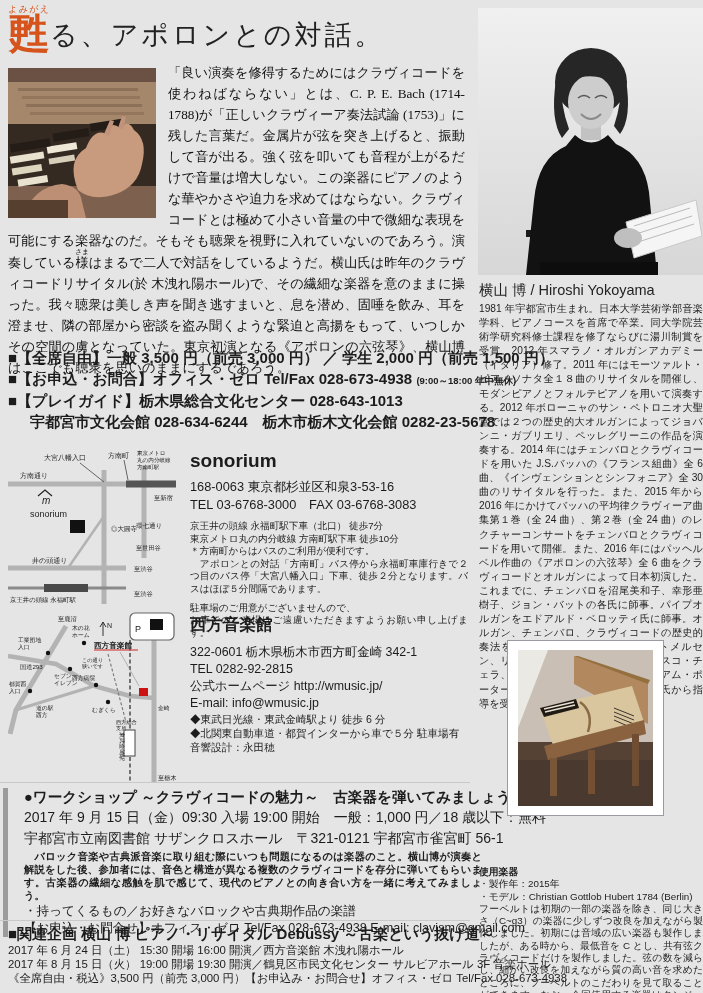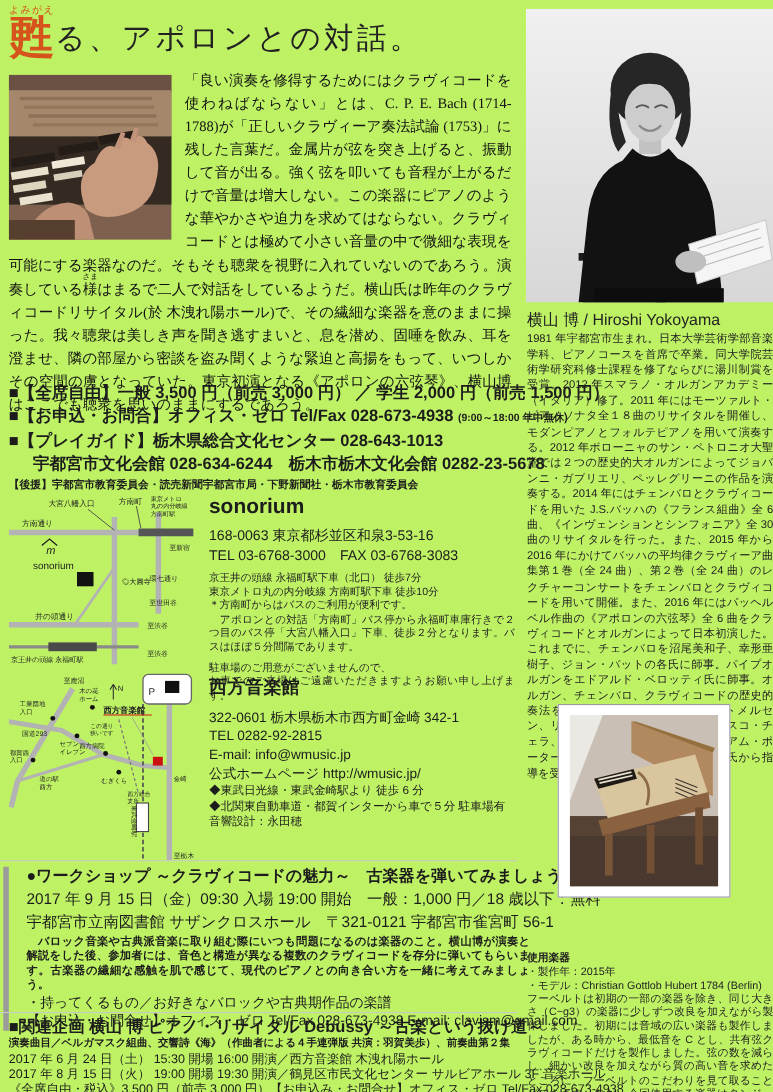--- a/index.html
+++ b/index.html
@@ -1,17 +1,17 @@
 <!DOCTYPE html>
 <html><head>
 <meta charset="utf-8">
 <style>
   html,body{margin:0;padding:0;}
   body{width:703px;height:993px;background:#fff;font-family:"Liberation Sans",sans-serif;color:#1c1c1c;}
-  .page{position:relative;width:703px;height:993px;overflow:hidden;background:#bef264;}
+  .page{position:relative;width:703px;height:993px;overflow:hidden;background:#e5e5e5;}
 
   
   .title{position:absolute;left:8px;top:4px;width:460px;white-space:nowrap;}
   .title ruby{ruby-position:over;}
   .accent-char{font-family:"Liberation Serif",serif;font-size:42px;font-weight:bold;color:#d6531c;line-height:1;}
   .accent-ruby{font-size:9px;color:#d6531c;letter-spacing:1px;}
   .title-rest{font-family:"Liberation Serif",serif;font-size:27px;letter-spacing:3px;color:#222;vertical-align:4px;}
 
   
   .intro{position:absolute;left:8px;top:62px;width:457px;}
@@ -112,21 +112,20 @@
       </svg>
     </div>
     <p><span>「良い演奏を修得するためにはクラヴィコードを使わねばならない」とは、C. P. E. Bach (1714-1788)が「正しいクラヴィーア奏法試論 (1753)」に残した言葉だ。金属片が弦を突き上げると、振動して音が出る。強く弦を叩いても音程が上がるだけで音量は増大しない。この楽器にピアノのような華やかさや迫力を求めてはならない。クラヴィコードとは極めて小さい音量の中で微細な表現を可能にする楽器なのだ。そもそも聴衆を視野に入れていないのであろう。演奏している</span><ruby><span>様</span><rt>さま</rt></ruby><span>はまるで二人で対話をしているようだ。横山氏は昨年のクラヴィコードリサイタル(於 木洩れ陽ホール)で、その繊細な楽器を意のままに操った。我々聴衆は美しき声を聞き逃すまいと、息を潜め、固唾を飲み、耳を澄ませ、隣の部屋から密談を盗み聞くような緊迫と高揚をもって、いつしかその空間の虜となっていた。東京初演となる《アポロンの六弦琴》、横山博はここでも聴衆を思いのままにするであろう。</span></p>
   </div>
 
   <div class="tickets">
     <div class="t-line">■【全席自由】一般 3,500 円（前売 3,000 円） ／ 学生 2,000 円（前売 1,500 円）</div>
     <div class="t-line"><span>■【お申込・お問合】オフィス・ゼロ Tel/Fax 028-673-4938</span> <span class="t-note">(9:00～18:00 年中無休)</span></div>
     <div class="t-line">■【プレイガイド】栃木県総合文化センター  028-643-1013</div>
     <div class="t-line t-indent">宇都宮市文化会館 028-634-6244　栃木市栃木文化会館 0282-23-5678</div>
-    <div class="support">【後援】宇都宮市教育委員会・読売新聞宇都宮市局・下野新聞社・栃木市教育委員会</div>
   </div>
 
   <section class="venue venue1">
     <div class="map-box">
       <svg width="168" height="158" viewBox="0 0 168 158">
         <g stroke="#b3b3b3" fill="none">
           <path d="M0,38 H152" stroke-width="5"></path>
           <path d="M96,24 V158" stroke-width="5"></path>
           <path d="M136,20 V112" stroke-width="5"></path>
           <path d="M0,122 H118" stroke-width="5"></path>
@@ -229,22 +228,22 @@
         <g>
           <text x="86" y="36" font-size="7.6" font-weight="bold" fill="#cc1111">西方音楽館</text>
           <path d="M86,38 H130" stroke="#cc1111" stroke-width="0.9"></path>
         </g>
       </svg>
     </div>
     <div class="v-text">
       <div class="v2-name">西方音楽館</div>
       <div class="v2-line">322-0601 栃木県栃木市西方町金崎 342-1</div>
       <div class="v2-line">TEL 0282-92-2815</div>
+      <div class="v2-line">公式ホームページ  http://wmusic.jp/</div>
       <div class="v2-line">E-mail: info@wmusic.jp</div>
-      <div class="v2-line">公式ホームページ  http://wmusic.jp/</div>
       <div class="v2-access">◆東武日光線・東武金崎駅より 徒歩 6 分</div>
       <div class="v2-access">◆北関東自動車道・都賀インターから車で５分 駐車場有</div>
       <div class="v2-access">音響設計：永田穂</div>
     </div>
   </section>
 
   <div class="div1"></div>
 
   <section class="workshop">
     <div class="ws-title">●ワークショップ ～クラヴィコードの魅力～　古楽器を弾いてみましょう</div>
@@ -252,21 +251,20 @@
     <div class="ws-line">宇都宮市立南図書館 サザンクロスホール　〒321-0121 宇都宮市雀宮町 56-1</div>
     <div class="ws-desc">　バロック音楽や古典派音楽に取り組む際にいつも問題になるのは楽器のこと。横山博が演奏と解説をした後、参加者には、音色と構造が異なる複数のクラヴィコードを存分に弾いてもらいます。古楽器の繊細な感触を肌で感じて、現代のピアノとの向き合い方を一緒に考えてみましょう。</div>
     <div class="ws-bring">・持ってくるもの／お好きなバロックや古典期作品の楽譜</div>
     <div class="ws-contact">【お申込・お問合せ】オフィス・ゼロ  Tel/Fax 028-673-4938  E-mail: clavism@gmail.com</div>
   </section>
 
   <div class="div2"></div>
 
   <section class="related">
     <div class="rel-title">■関連企画  横山 博  ピアノ・リサイタル Debussy  ～古楽という抜け道～</div>
-    <div class="rel-program">演奏曲目／ベルガマスク組曲、交響詩《海》（作曲者による４手連弾版 共演：羽賀美歩）、前奏曲第２集</div>
     <div class="rel-line">2017 年 6 月 24 日（土） 15:30 開場 16:00 開演／西方音楽館 木洩れ陽ホール</div>
     <div class="rel-line">2017 年 8 月 15 日（火） 19:00 開場 19:30 開演／鶴見区市民文化センター  サルビアホール 3F 音楽ホール</div>
     <div class="rel-line">《全席自由・税込》3,500 円（前売 3,000 円）【お申込み・お問合せ】オフィス・ゼロ  Tel/Fax 028-673-4938</div>
   </section>
 
   <div class="artist-photo">
     <svg width="225" height="267" viewBox="0 0 225 267">
       <defs>
         <linearGradient id="bgGrad" x1="0" y1="0" x2="0" y2="1">
           <stop offset="0" stop-color="#f0f0f0"></stop>

